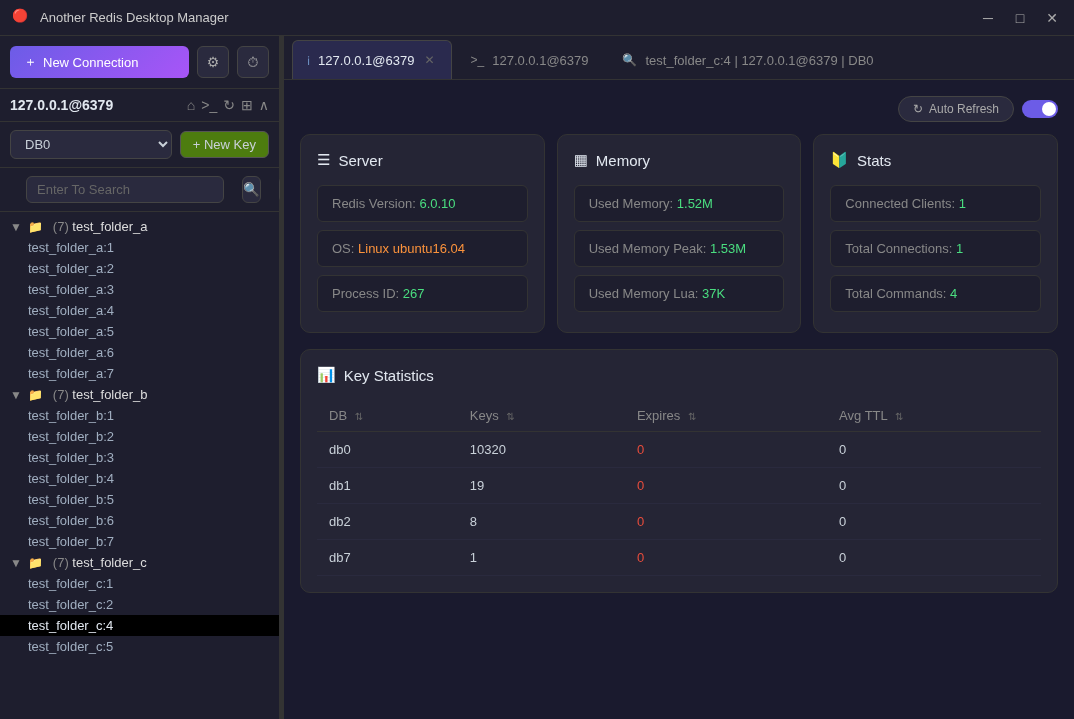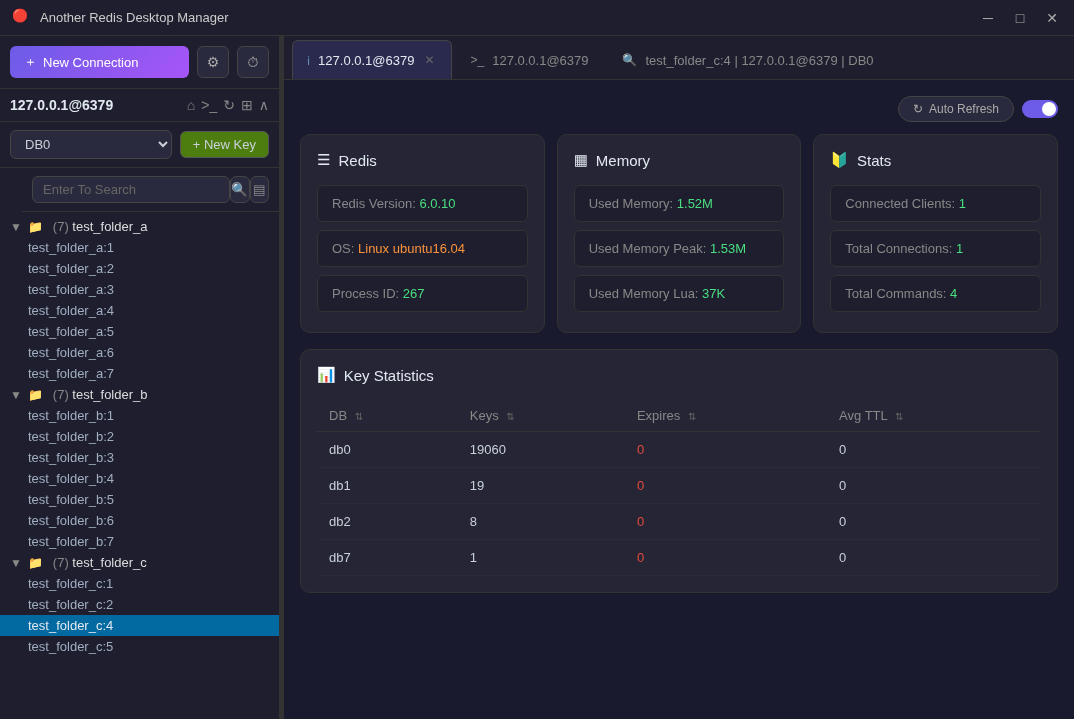--- a/index.html
+++ b/index.html
@@ -139,25 +139,24 @@
       border: 1px solid #555;
       color: #c9d1d9;
       border-radius: 6px;
       padding: 5px 12px;
       font-size: 13px;
       cursor: pointer;
       white-space: nowrap;
     }
 
     .search-bar {
-      padding: 8px 10px;
+      padding: 8px 26px;
       border-bottom: 1px solid #333;
       display: flex;
-      gap: 0;
-      margin-left: 22px;
+      gap: 18px;
     }
     .search-input {
       background: #2a2a3e;
       border: 1px solid #444;
       color: #888;
       border-radius: 6px;
       padding: 5px 10px;
       font-size: 13px;
       flex: 1;
       outline: none;
@@ -208,21 +207,21 @@
     .folder-count { color: #888; margin-left: 4px; }
 
     .key-item {
       display: flex;
       align-items: center;
       padding: 3px 10px 3px 28px;
       cursor: pointer;
       color: #a0aec0;
       font-size: 13px;
     }
-    .key-item.active { background: #0369a1; color: #e2e8f0; }
+    .key-item.active { background: #000000; color: #e2e8f0; }
 
     
     .right-panel {
       flex: 1;
       background: #1a1a2e;
       display: flex;
       flex-direction: column;
       overflow: hidden;
     }
 
@@ -528,21 +527,21 @@
         <div class="toggle-switch on">
           <div class="toggle-knob"></div>
         </div>
       </div>
 
       <div class="cards-row">
 
         <div class="card">
           <div class="card-title">
             <span>☰</span>
-            <span>Redis</span>
+            <span>Server</span>
           </div>
           <div class="card-field">
             <span>Redis Version: </span><span class="field-value-green">6.0.10</span>
           </div>
           <div class="card-field">
             <span>OS: </span><span class="field-value-orange">Linux ubuntu16.04</span>
           </div>
           <div class="card-field">
             <span>Process ID: </span><span class="field-value-green">267</span>
           </div>
@@ -603,21 +602,21 @@
               </th>
               <th>
                 <span>Avg TTL</span>
                 <span class="sort-icon">⇅</span>
               </th>
             </tr>
           </thead>
           <tbody>
             <tr>
               <td>db0</td>
-              <td>19060</td>
+              <td>10320</td>
               <td><span class="zero-val">0</span></td>
               <td>0</td>
             </tr>
             <tr>
               <td>db1</td>
               <td>19</td>
               <td><span class="zero-val">0</span></td>
               <td>0</td>
             </tr>
             <tr>

